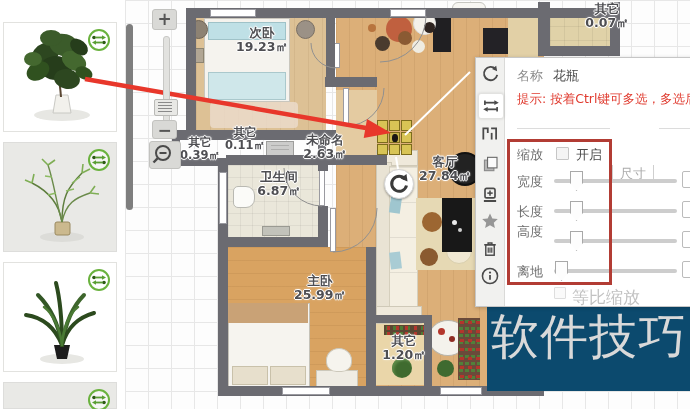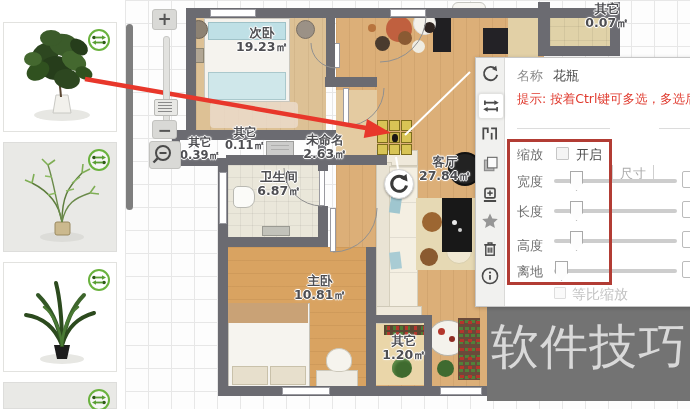--- a/index.html
+++ b/index.html
@@ -65,25 +65,25 @@
   #sec-title{position:absolute;font-size:13px;color:#ababab;
      border-left:1px solid #cfcfcf;border-right:1px solid #cfcfcf;padding:0 7px;}
   .ck{position:absolute;width:13px;height:13px;background:#f4f4f4;border:1px solid #c6c6c6;
      box-sizing:border-box;border-radius:1px;}
   .ck.dim{background:#fafafa;border-color:#dedede;}
   .track{position:absolute;width:123px;height:4px;background:#cdcdcd;border-radius:2px;}
   .thumb{position:absolute;width:13px;height:20px;background:#fdfdfd;border:1px solid #a8a8a8;
      box-sizing:border-box;clip-path:polygon(0 0,100% 0,100% 60%,50% 100%,0 60%);}
   .stub{position:absolute;width:30px;height:17px;background:#fff;border:1px solid #bbb;
      border-radius:2px;box-sizing:border-box;}
-  #prop-label{position:absolute;font-size:14px;color:#c2c2c2;}
+  #prop-label{position:absolute;font-size:17px;color:#c2c2c2;}
   #red-frame{left:507px;top:139px;width:99px;height:140px;border:3px solid #b23c34;z-index:70;}
 
   
-  #wm{left:487px;top:299px;width:203px;height:102px;background:#737373;z-index:55;overflow:hidden;}
+  #wm{left:487px;top:289px;width:203px;height:102px;background:#0c4a6e;z-index:55;overflow:hidden;}
   #wm span{position:absolute;left:4px;top:16px;font-size:48px;color:#d9d9d9;
      letter-spacing:1px;white-space:nowrap;}
 
   #overlay{left:0;top:0;width:690px;height:409px;z-index:40;pointer-events:none;}
 </style>
 </head>
 <body>
 
 <div id="canvas" class="abs"></div>
 
@@ -214,21 +214,21 @@
 <div class="room-label" style="left:246px;top:170px;width:66px;">
   <div>卫生间</div>
     <div>6.87㎡</div>
   </div>
 <div class="room-label" style="left:413px;top:155px;width:64px;">
   <div>客厅</div>
     <div>27.84㎡</div>
   </div>
 <div class="room-label" style="left:288px;top:274px;width:64px;">
   <div>主卧</div>
-    <div>10.81㎡</div>
+    <div>25.99㎡</div>
   </div>
 <div class="room-label" style="left:376px;top:334px;width:56px;">
   <div>其它</div>
     <div>1.20㎡</div>
   </div>
 <div class="room-label" style="left:576px;top:2px;width:62px;">
   <div>其它</div>
     <div>0.07㎡</div>
   </div>
 
@@ -424,21 +424,21 @@
   <span class="plabel" style="left:41px;top:115px;color:#6e6e6e;">宽度</span>
   <span class="track" style="left:78px;top:121px;"></span>
   <span class="thumb" style="left:94px;top:113px;"></span>
   <span class="stub" style="left:206px;top:113px;"></span>
 
   <span class="plabel" style="left:41px;top:145px;color:#6e6e6e;">长度</span>
   <span class="track" style="left:78px;top:151px;"></span>
   <span class="thumb" style="left:94px;top:143px;"></span>
   <span class="stub" style="left:206px;top:143px;"></span>
 
-  <span class="plabel" style="left:41px;top:179px;color:#6e6e6e;">高度</span>
+  <span class="plabel" style="left:41px;top:165px;color:#6e6e6e;">高度</span>
   <span class="track" style="left:78px;top:181px;"></span>
   <span class="thumb" style="left:94px;top:173px;"></span>
   <span class="stub" style="left:206px;top:173px;"></span>
 
   <span class="plabel" style="left:41px;top:205px;color:#6e6e6e;">离地</span>
   <span class="track" style="left:78px;top:211px;"></span>
   <span class="thumb" style="left:79px;top:203px;"></span>
   <span class="stub" style="left:206px;top:203px;"></span>
 
   <span class="ck dim" style="left:78px;top:229px;width:12px;height:12px;"></span>

